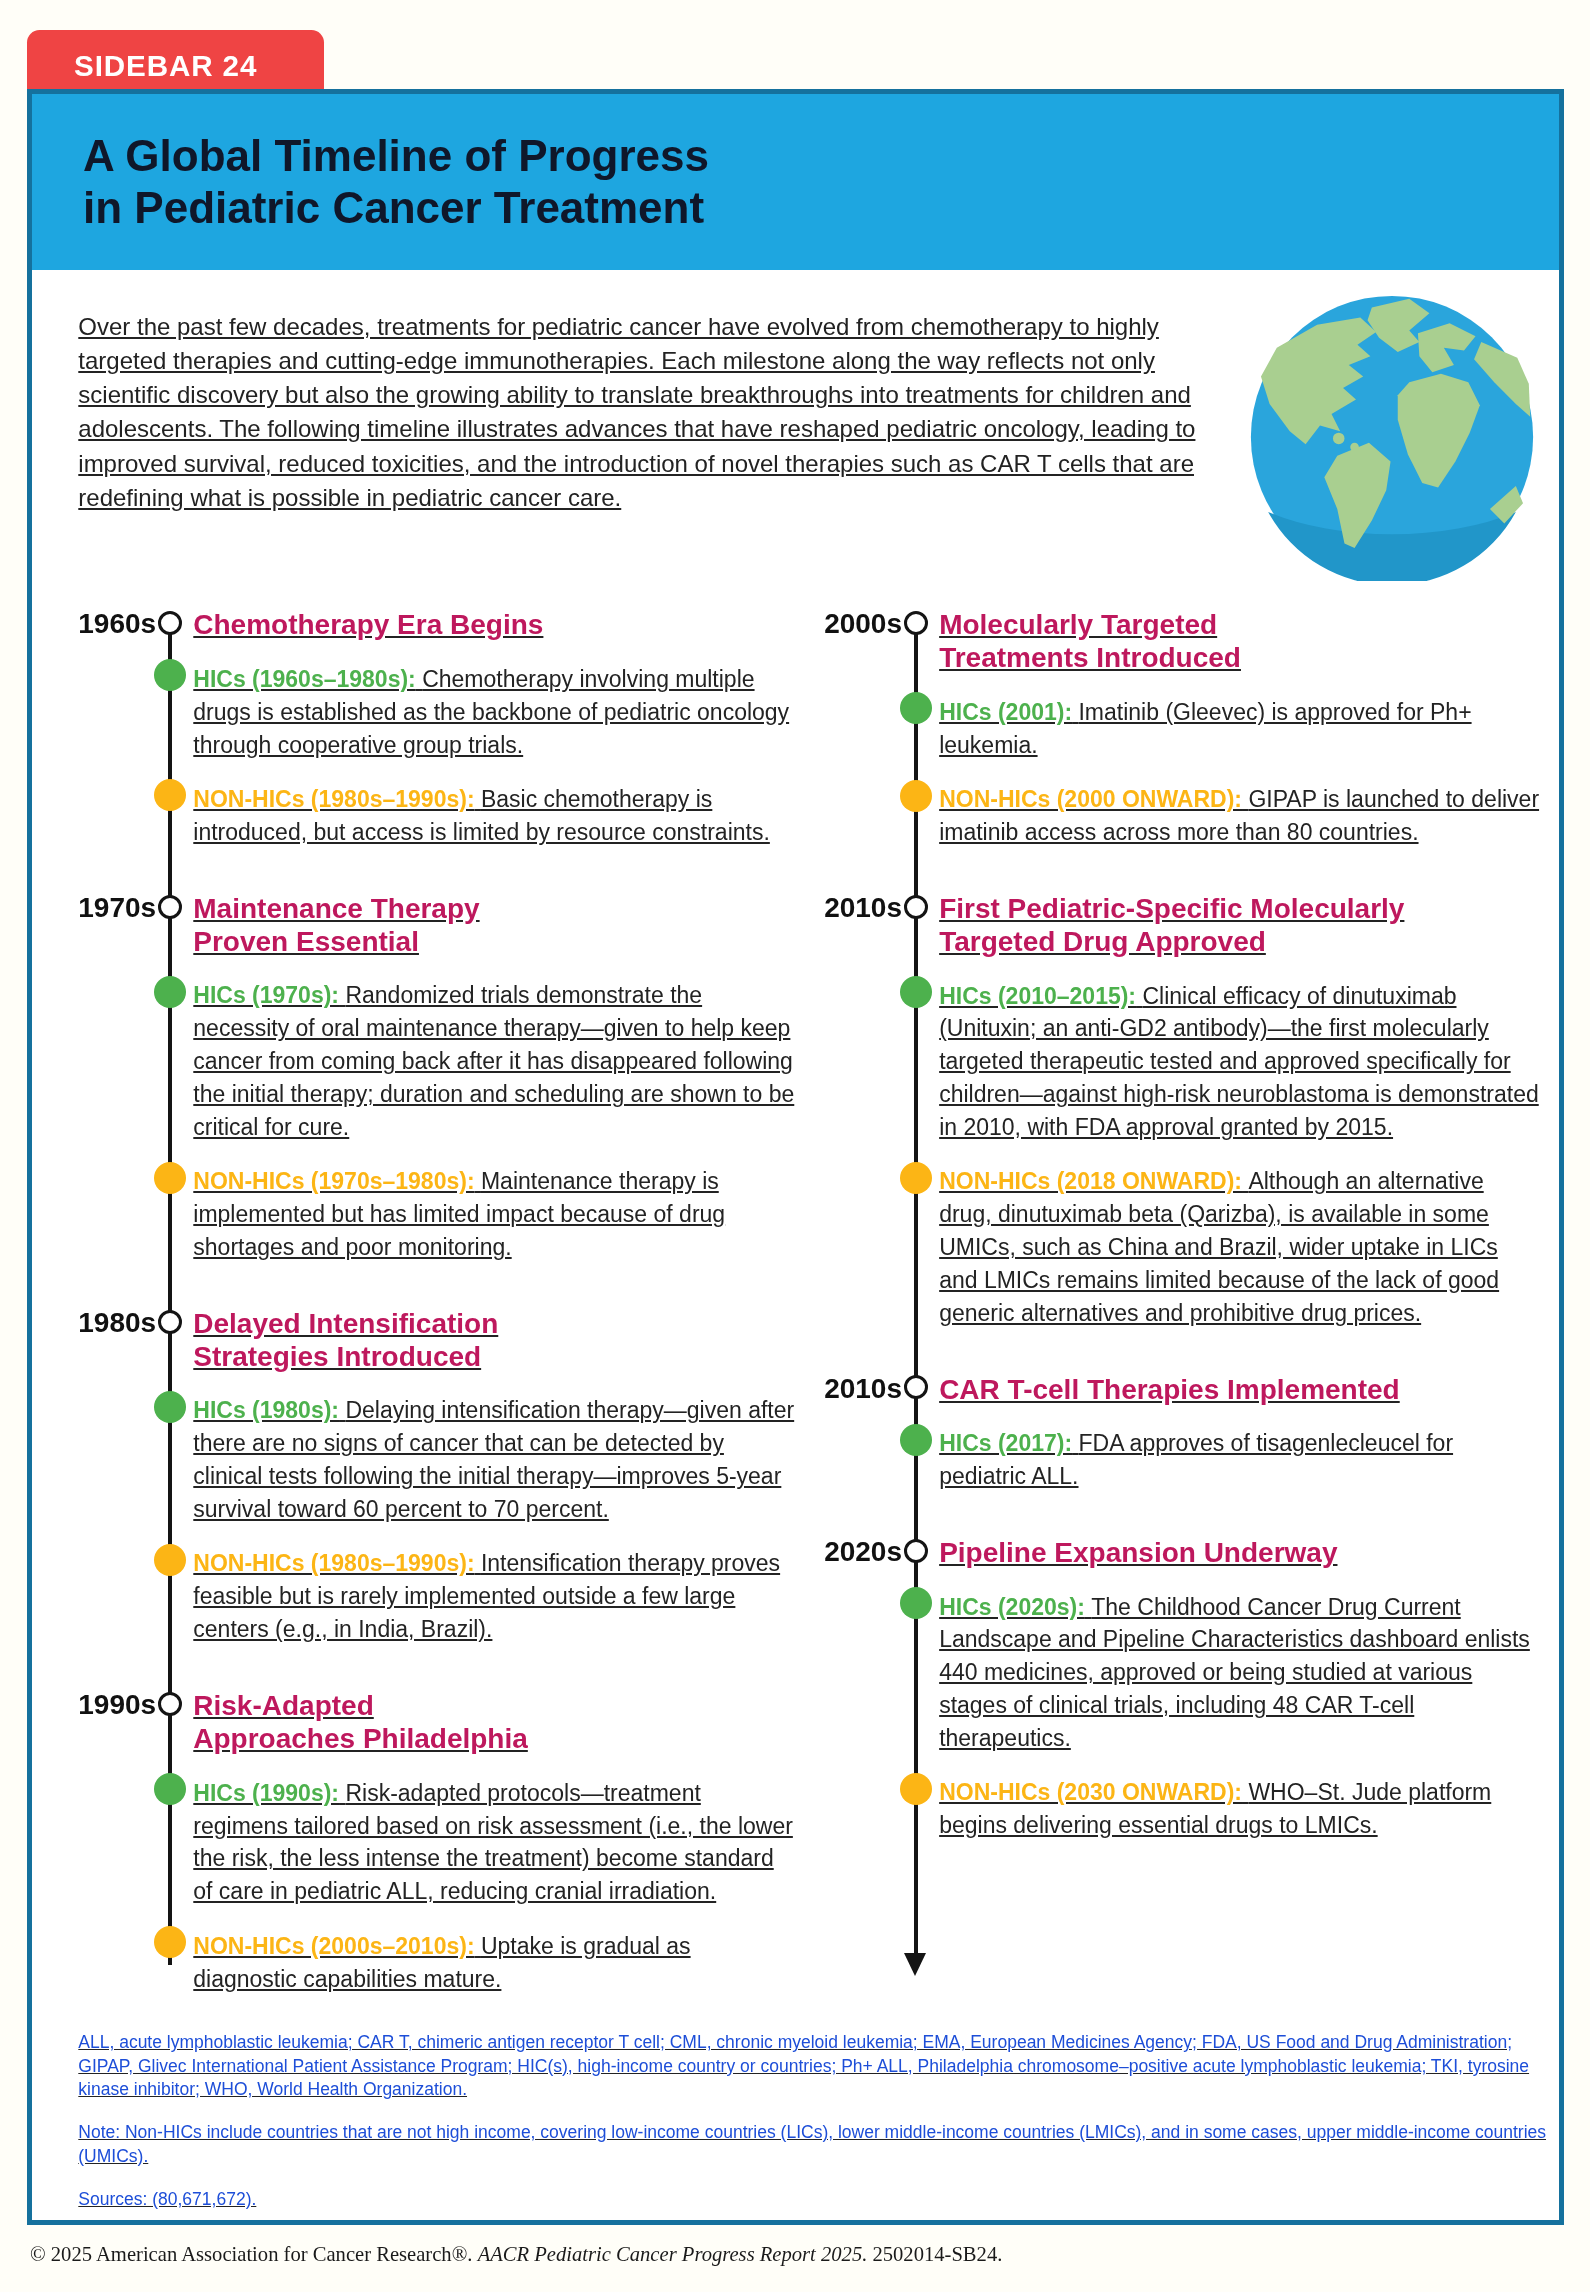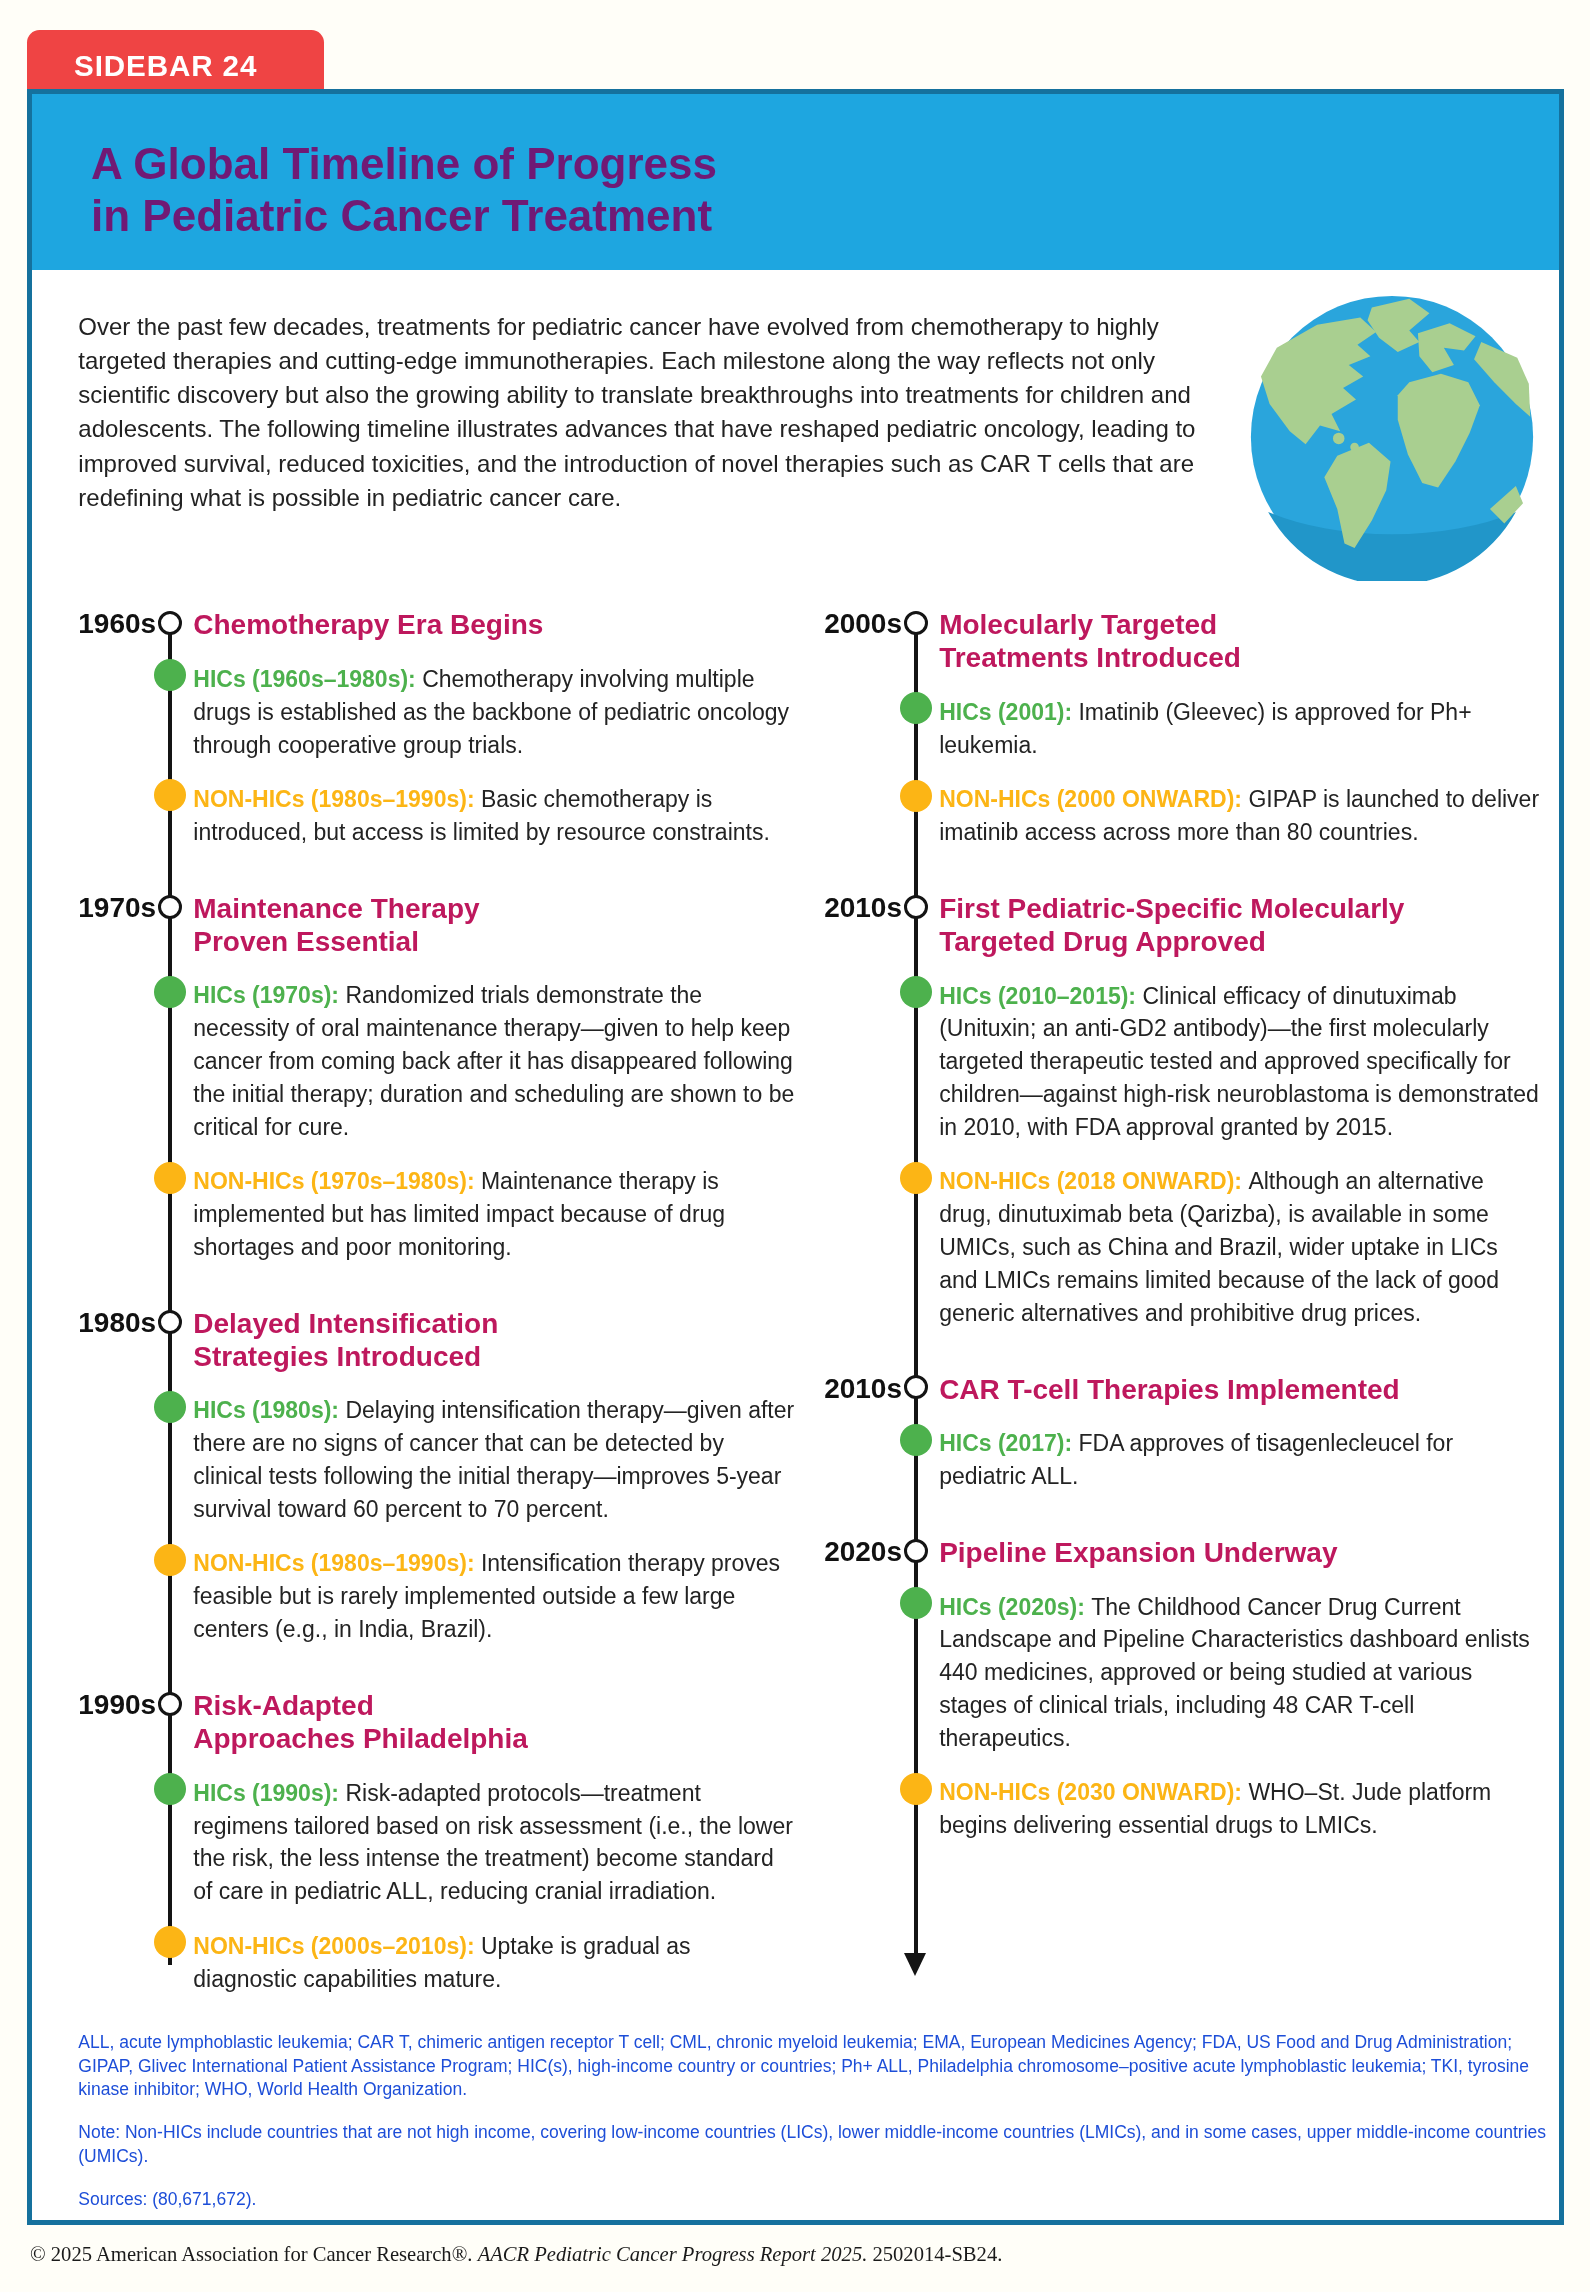--- a/index.html
+++ b/index.html
@@ -18,24 +18,24 @@
   }
   .frame{
     position:absolute;left:27px;top:89px;width:1537px;height:2136px;
     box-sizing:border-box;border:5.4px solid #15719d;background:#ffffff;z-index:2;
   }
   .band{
     height:176px;background:#1ea6e0;box-sizing:border-box;
     padding:32px 0 0 47px;
   }
   .band h1{
-    margin:12px;color:#701a75;font-size:44px;line-height:1.18;font-weight:bold;
-  }
-  
-  .content{padding:27px 18px 0 14.3px;}
+    margin:4px;color:#0f172a;font-size:44px;line-height:1.18;font-weight:bold;
+  }
+  
+  .content{padding:27px 18px 0 14.3px;text-decoration:underline;}
   .intro-row{display:flex;justify-content:space-between;align-items:flex-start;}
   .intro{
     margin:12.5px 0 0 32px;width:1218px;
     font-size:24px;line-height:1.43;color:#222222;
   }
   .globe{flex-shrink:0;margin:-3.6px 5.4px 0 0;}
   
   .timeline{
     display:grid;grid-template-columns:1fr 1fr;column-gap:29px;
     margin:27px 0 0 32px;

